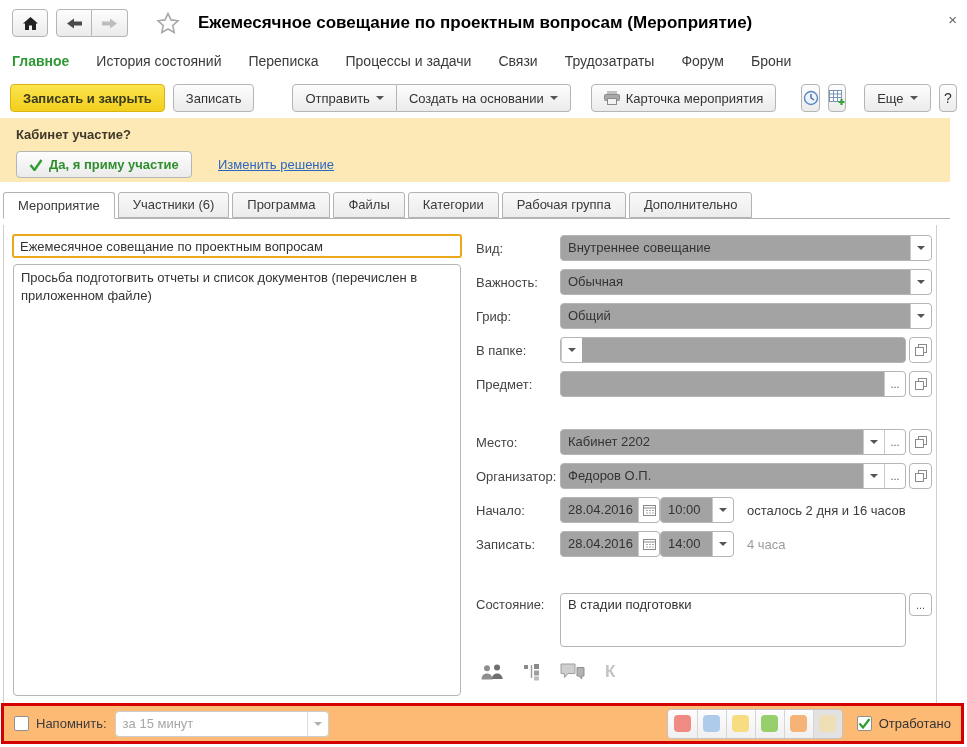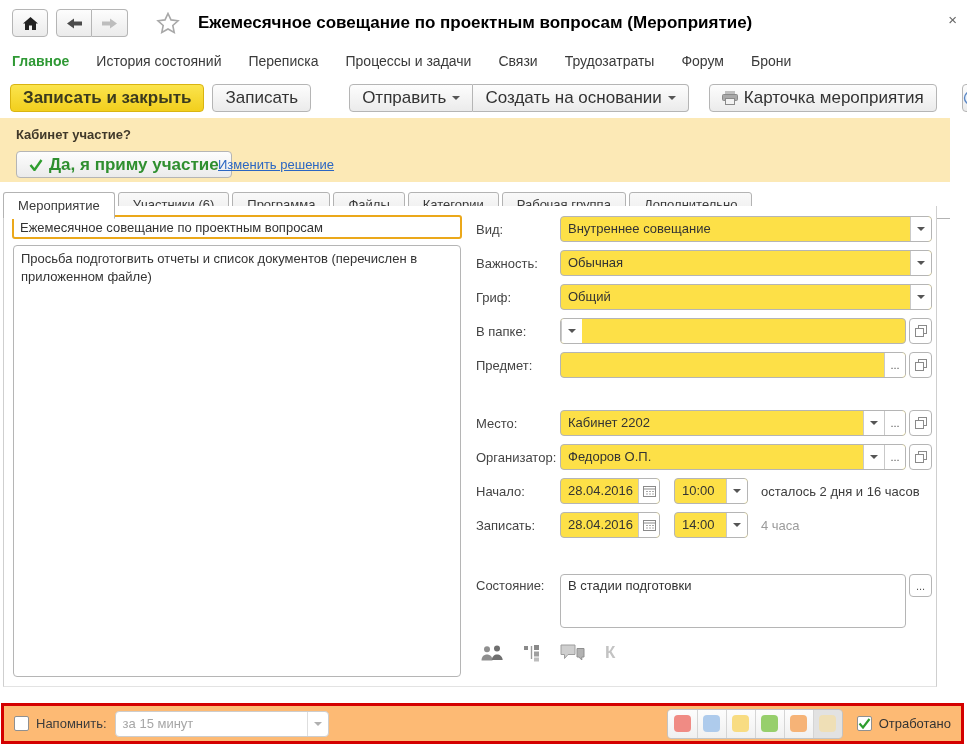--- a/index.html
+++ b/index.html
@@ -2,21 +2,21 @@
 <html><head>
 <meta charset="utf-8">
 <style>
   * { margin:0; padding:0; box-sizing:border-box; }
   html,body { background:#fff; }
   body { width:967px; height:747px; position:relative; font-family:"Liberation Sans", sans-serif; font-size:13px; color:#333; overflow:hidden; }
 
   
   .btn { display:inline-flex; align-items:center; justify-content:center; gap:6px;
          height:28px; padding:0 12px; background:linear-gradient(#fdfdfd,#ebebeb);
-         border:1px solid #b5b5b5; border-radius:4px; color:#333; font-size:17px; cursor:pointer; white-space:nowrap; }
+         border:1px solid #b5b5b5; border-radius:4px; color:#333; font-size:13px; cursor:pointer; white-space:nowrap; }
   .btn-yellow { background:linear-gradient(#fbe44d,#f2cf1d); border-color:#d9b411; font-weight:bold; color:#3a3a1e; }
   .btn-group { display:inline-flex; }
   .btn-group .btn { border-radius:0; border-left-width:0; }
   .btn-group .btn:first-child { border-radius:4px 0 0 4px; border-left-width:1px; }
   .btn-group .btn:last-child { border-radius:0 4px 4px 0; }
   .tri { width:0; height:0; border-left:4px solid transparent; border-right:4px solid transparent; border-top:4px solid #555; display:inline-block; }
   .tri.dim { border-top-color:#b0b0b0; }
 
   
   .titlebar { position:absolute; left:12px; top:8px; right:10px; height:30px; display:flex; align-items:center; }
@@ -41,40 +41,40 @@
   .banner .acceptbtn { position:absolute; left:16px; top:33px; height:27px; font-weight:bold; color:#2f8f2f; }
   .banner .chlink { position:absolute; left:218px; top:39px; color:#2b66c2; text-decoration:underline; cursor:pointer; }
 
   
   .tabs { position:absolute; left:3px; top:192px; width:947px; height:27px; display:flex; align-items:flex-start; border-bottom:1px solid #b3b3b3; }
   .tab { height:26px; line-height:24px; padding:0 14px; background:linear-gradient(#f9f9f9,#ececec);
          border:1px solid #b3b3b3; border-radius:3px 3px 0 0; margin-right:3px; cursor:pointer; white-space:nowrap; color:#3a3a3a; }
   .tab.active { height:27px; line-height:26px; background:#fff; border-bottom:1px solid #fff; margin-bottom:-1px; position:relative; z-index:2; }
 
   
-  .panel { position:absolute; left:3px; top:206px; width:934px; height:481px; background:#fff;
+  .panel { position:absolute; left:3px; top:225px; width:934px; height:481px; background:#fff;
            border-left:1px solid #cfcfcf; border-right:1px solid #cfcfcf; border-bottom:1px solid #e3e3e3; }
   .subject-input { position:absolute; left:8px; top:9px; width:450px; height:24px; border:2px solid #eba81a; border-radius:3px;
                    padding:0 6px; font-family:"Liberation Sans",sans-serif; font-size:13px; color:#333; outline:none; }
   .desc-area { position:absolute; left:9px; top:39px; width:448px; height:432px; border:1px solid #b5b5b5; border-radius:4px;
                padding:4px 7px; font-family:"Liberation Sans",sans-serif; font-size:13px; color:#333; resize:none; outline:none; line-height:1.35; }
 
   .rightcol { position:absolute; left:472px; top:0; width:456px; }
   .frow { display:flex; align-items:center; margin-top:8px; }
   .frow.first { margin-top:10px; }
   .frow.gap32 { margin-top:32px; }
   .frow.gap36 { margin-top:36px; align-items:flex-start; }
   .flabel { width:84px; flex:none; color:#444; }
-  .combo { flex:1; height:26px; border:1px solid #b5b5b5; border-radius:4px; background:#fde047; display:flex; align-items:stretch; overflow:hidden; }
+  .combo { flex:1; height:26px; border:1px solid #b5b5b5; border-radius:4px; background:#a3a3a3; display:flex; align-items:stretch; overflow:hidden; }
   .combo .val { flex:1; padding:0 7px; line-height:24px; color:#333; white-space:nowrap; overflow:hidden; }
   .combo .seg { width:21px; flex:none; border-left:1px solid #c9c9c9; display:flex; align-items:center; justify-content:center; cursor:pointer; color:#555; font-size:11px; background:#fff; }
   .sidebtn { width:23px; height:26px; flex:none; margin-left:3px; border:1px solid #b5b5b5; border-radius:4px; background:#fff;
              display:flex; align-items:center; justify-content:center; cursor:pointer; color:#555; font-size:11px; }
   .combo.dcombo { flex:none; width:100px; }
-  .combo.tcombo { flex:none; width:74px; margin-left:14px; }
+  .combo.tcombo { flex:none; width:74px; }
   .hint { margin-left:13px; white-space:nowrap; color:#3c3c3c; }
   .hint.dim { color:#9b9b9b; }
   .statebox { flex:1; height:54px; border:1px solid #b5b5b5; border-radius:4px; padding:3px 7px; color:#333; }
   .iconsrow { position:absolute; left:477px; top:437px; display:flex; align-items:center; gap:20px; }
   .kletter { color:#c3c3c3; font-weight:bold; font-size:17px; }
 
   
   .footer { position:absolute; left:1px; top:703px; width:963px; height:41px; border:3px solid #d40000; background:#fdba74;
             display:flex; align-items:center; padding:0 10px; }
   .cbox { width:15px; height:15px; border:1px solid #909090; border-radius:2px; background:#fff; flex:none;

